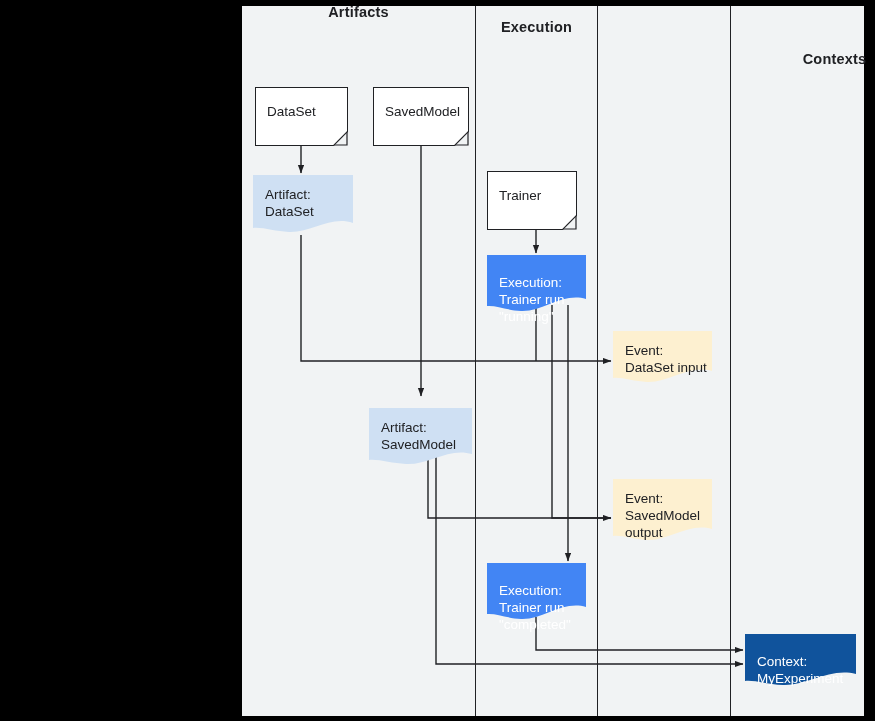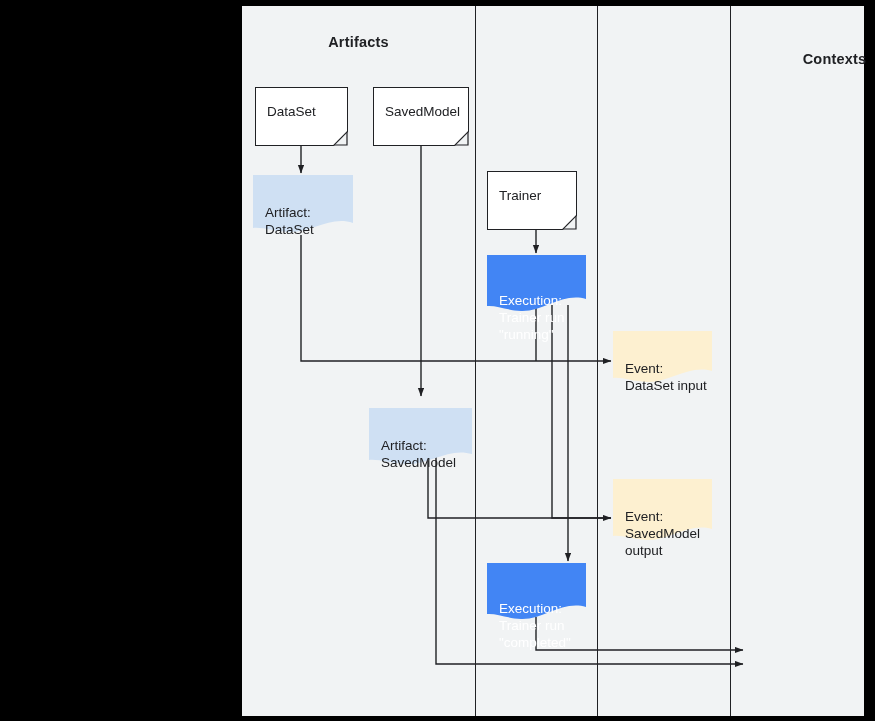--- a/index.html
+++ b/index.html
@@ -8,32 +8,33 @@
   #board{position:absolute;left:242px;top:6px;width:622px;height:710px;background:#f1f3f4;}
   .colhead{position:absolute;top:0;font-weight:bold;font-size:14.5px;color:#202124;
            text-align:center;letter-spacing:.2px;}
   .vdiv{position:absolute;top:0;width:1px;background:#202124;}
   svg#wires{position:absolute;left:0;top:0;width:875px;height:721px;overflow:visible;}
   .node{position:absolute;box-sizing:border-box;}
   .doc{background:#fff;border:1.2px solid #202124;}
   .doc .lbl{position:absolute;left:11px;top:16px;font-size:13.5px;color:#202124;line-height:16px;}
   .fold{position:absolute;right:-1px;bottom:-1px;width:15px;height:15px;}
   .wavebox{position:absolute;}
-  .wavebox .lbl{position:absolute;left:12px;top:29px;font-size:13.5px;line-height:17px;
+  .wavebox .lbl{position:absolute;left:12px;top:11px;font-size:13.5px;line-height:17px;
                 white-space:pre-line;}
   .lbl-dark{color:#202124;}
   .lbl-light{color:#ffffff;margin-top:8px;}
 </style>
 </head>
 <body>
 
 <div id="stage">
   <div id="board"></div>
 
-  <div class="colhead" style="left:242px;width:233px;padding-top:34px;">Artifacts</div>
+  <div class="colhead" style="left:242px;width:233px;padding-top:4px;">Artifacts</div>
+  <div class="colhead" style="left:476px;width:121px;padding-top:19px;">Execution</div>
   <div class="colhead" style="left:768px;width:133px;padding-top:19px;margin-top:32px;">Contexts</div>
 
   <div class="vdiv" style="left:475px;top:6px;height:710px;"></div>
   <div class="vdiv" style="left:597px;top:6px;height:710px;"></div>
   <div class="vdiv" style="left:730px;top:6px;height:710px;"></div>
 
   <svg id="wires">
     <defs>
       <marker id="ah" markerWidth="9" markerHeight="9" refX="8" refY="3.1" orient="auto" markerUnits="userSpaceOnUse">
         <path d="M0,0 L8.4,3.1 L0,6.2 Z" fill="#202124"></path>
@@ -134,13 +135,20 @@
 
   <div class="wavebox" style="left:613px;top:479px;width:99px;height:66px;">
     <svg width="99" height="66" viewBox="0 0 99 66" preserveAspectRatio="none">
       <path d="M0,0 L99,0 L99,50 C76,43 56,62 34,61 C21,60.5 9,56 0,57 Z" fill="#fdf0d0"></path>
     </svg>
     <span class="lbl lbl-dark">Event:
 SavedModel
 output</span>
   </div>
 
+  <div class="wavebox" style="left:745px;top:634px;width:111px;height:54px;">
+    <svg width="111" height="54" viewBox="0 0 111 54" preserveAspectRatio="none">
+      <path d="M0,0 L111,0 L111,40 C85,33 62,52 38,51 C23,50.5 10,46 0,47 Z" fill="#10539c"></path>
+    </svg>
+    <span class="lbl lbl-light">Context:
+MyExperiment</span>
+  </div>
 </div>
 
 </body></html>

